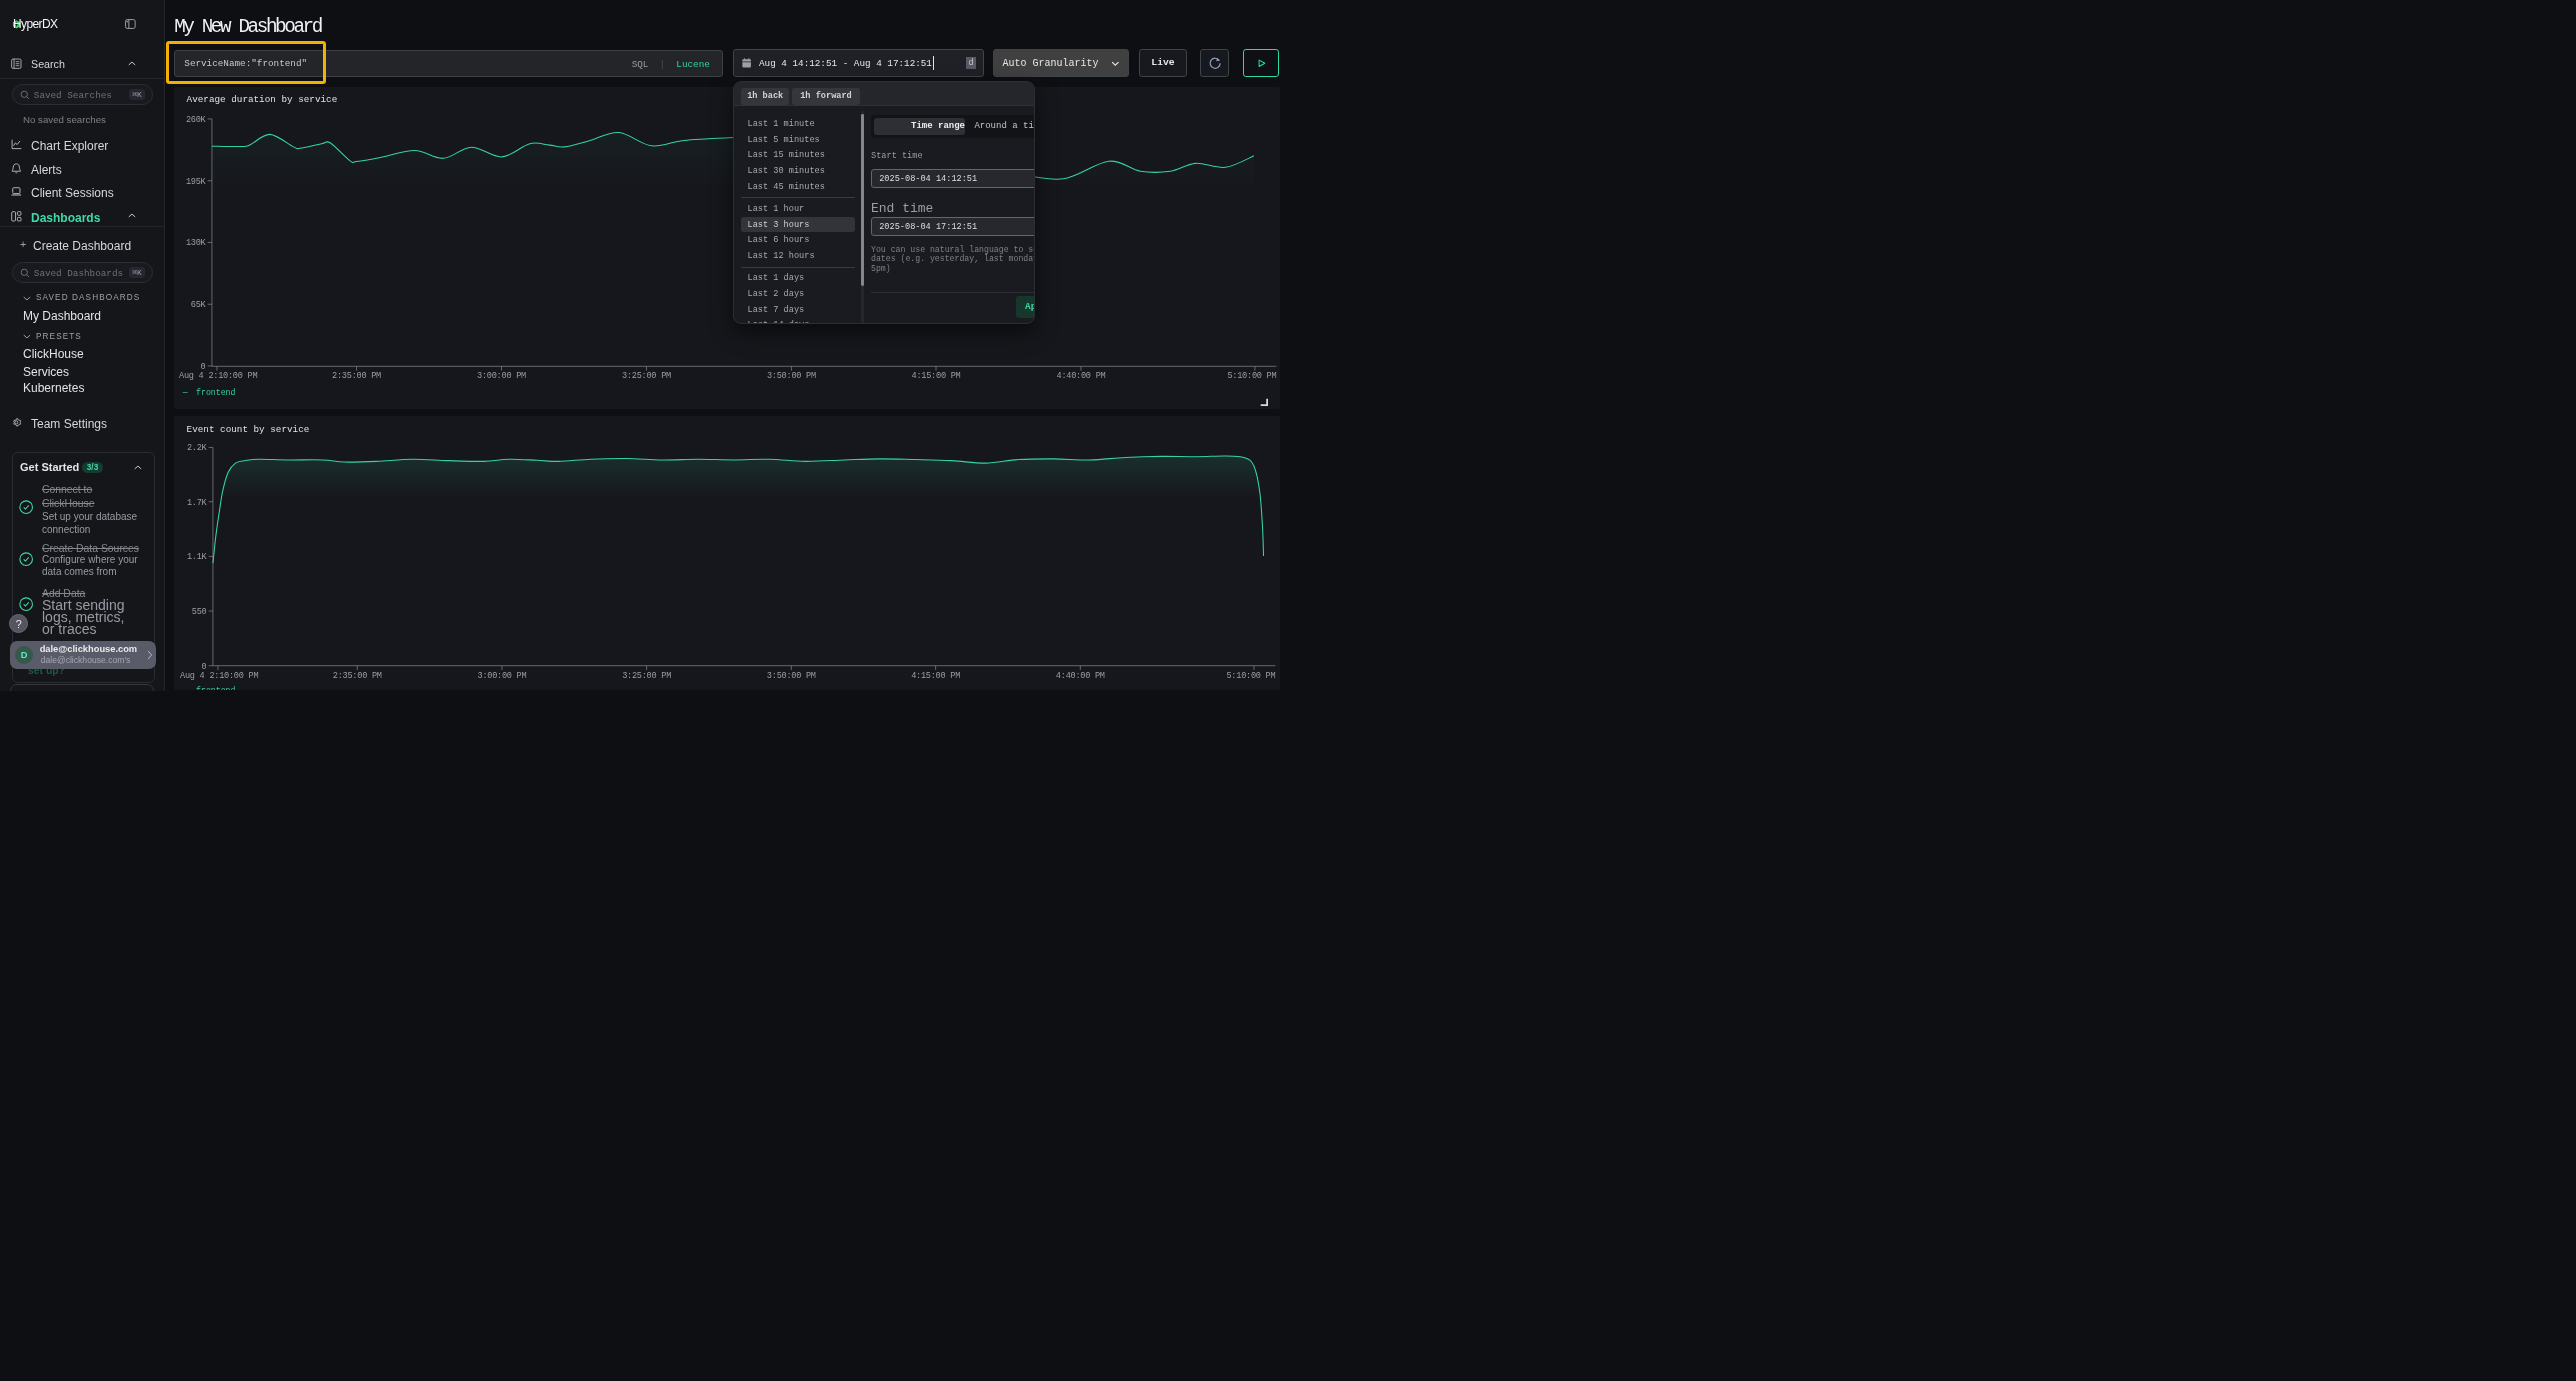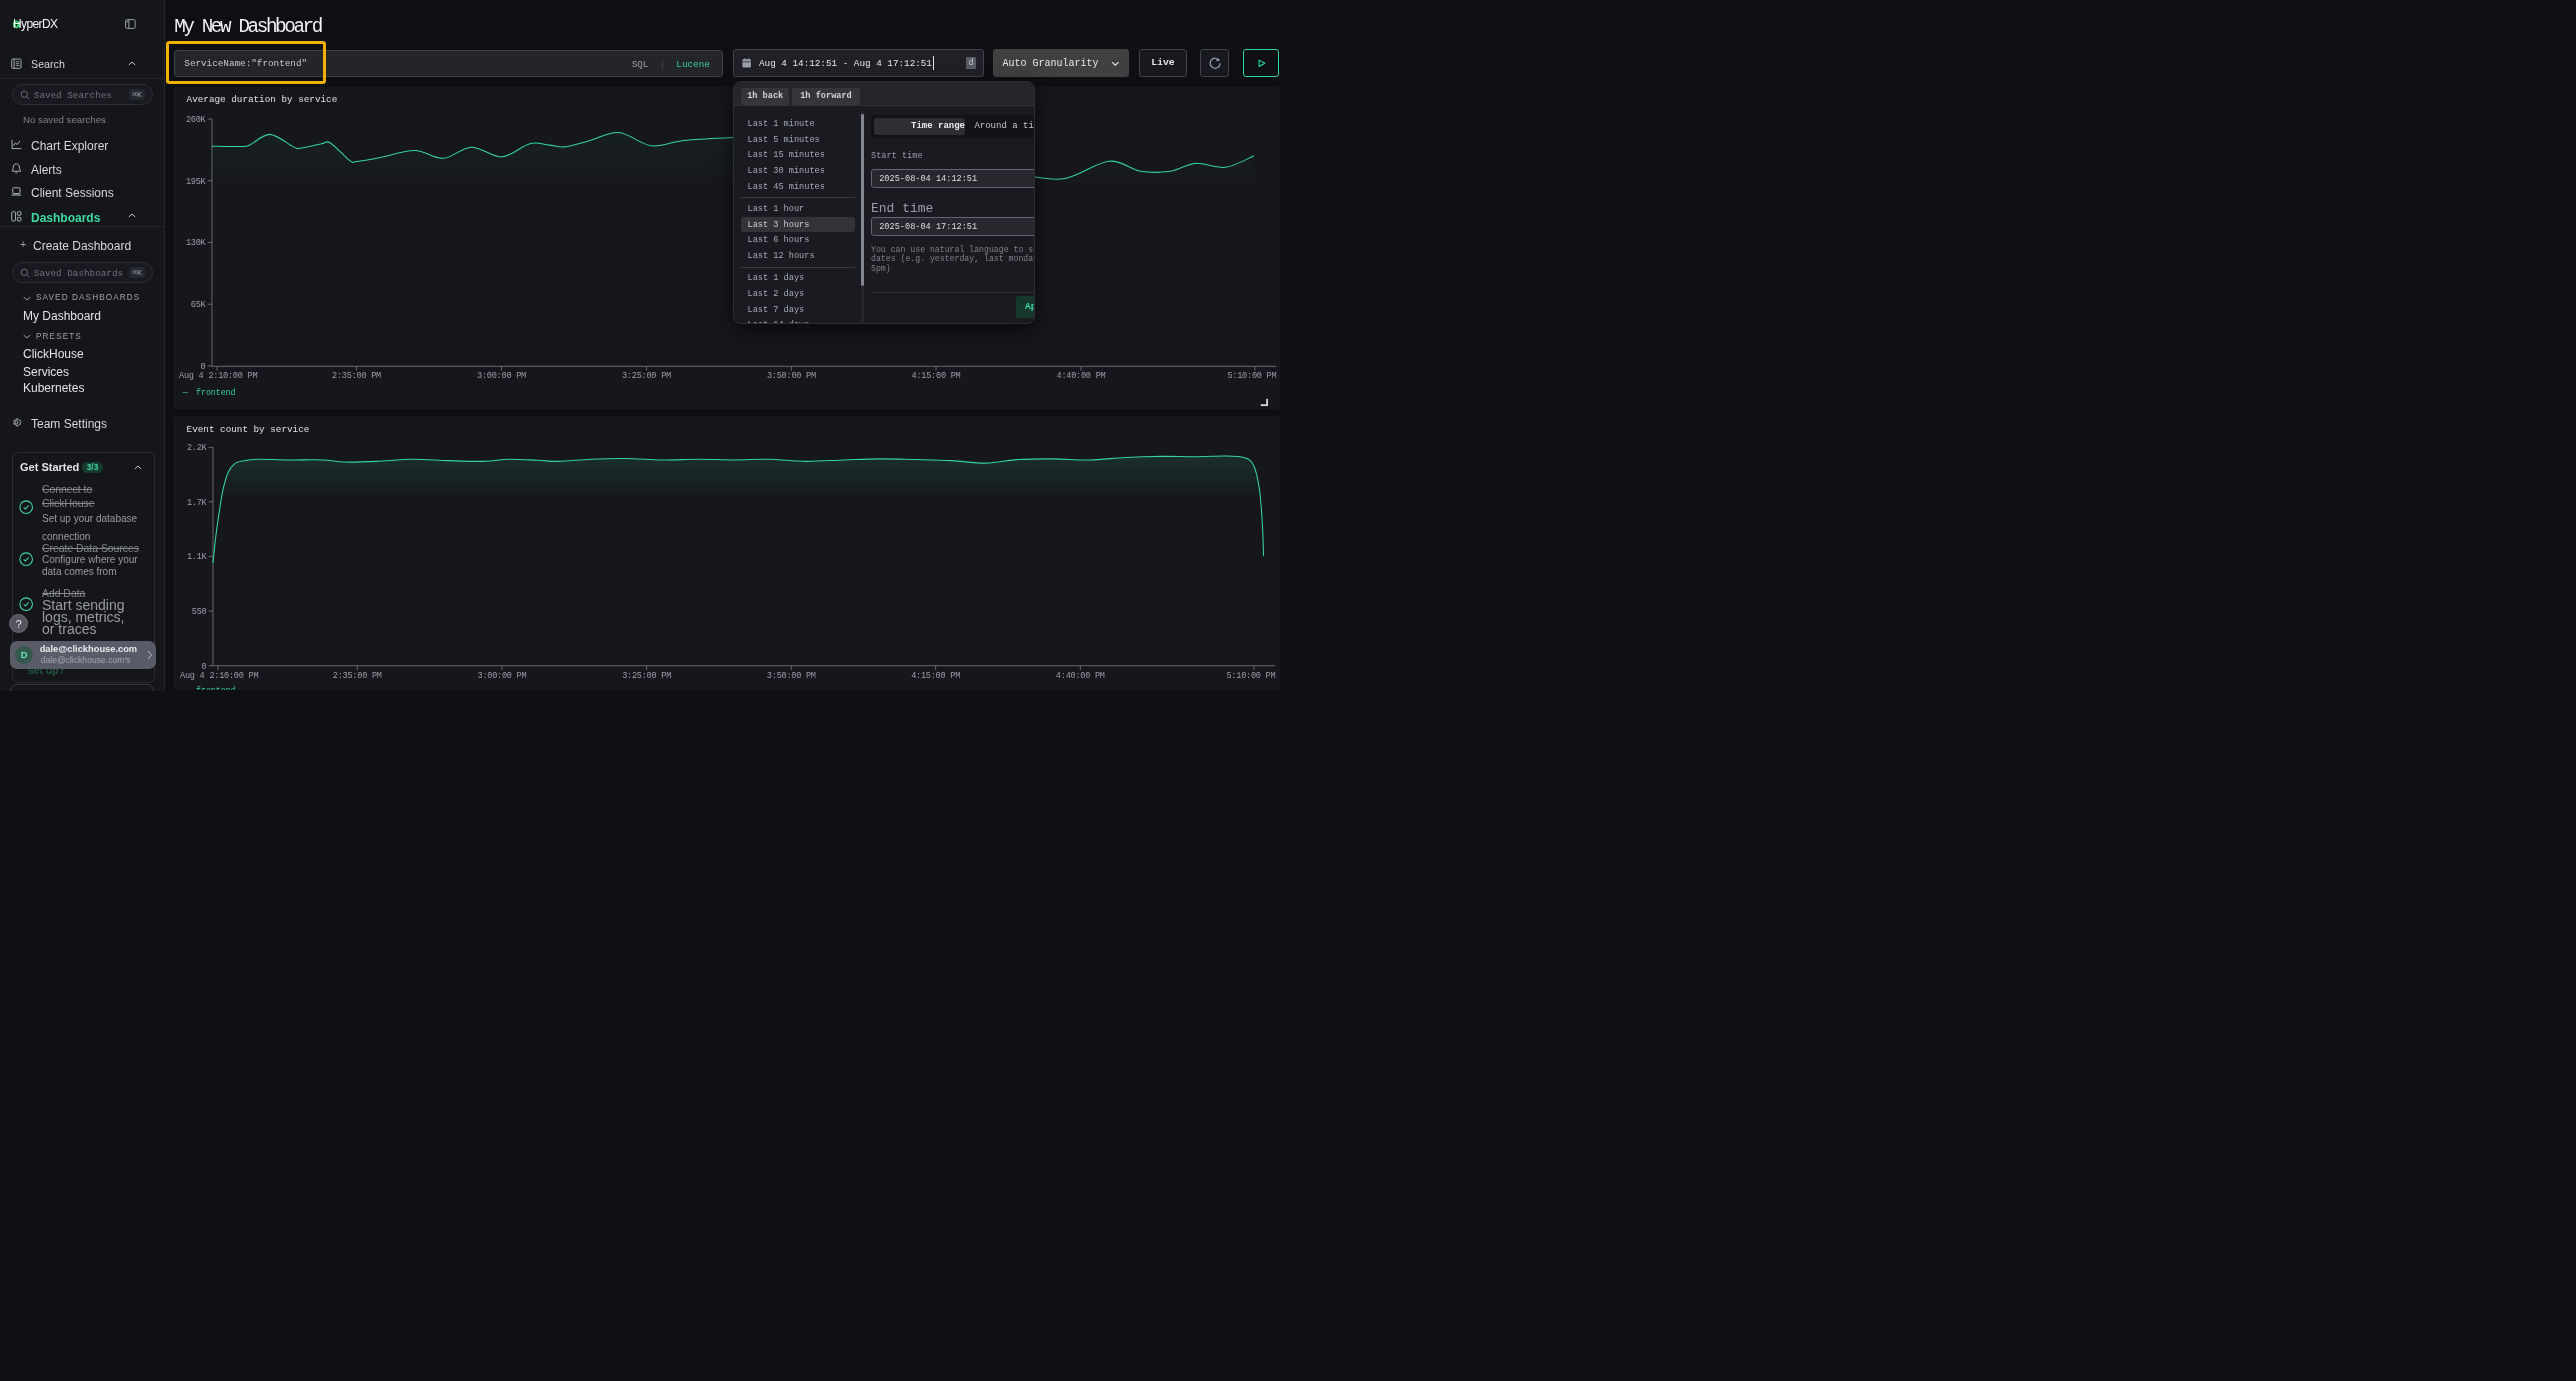--- a/index.html
+++ b/index.html
@@ -120,21 +120,21 @@
   <div class="abs sans" style="left:82px;top:462px;width:21px;height:11.4px;background:#153c30;border-radius:5.7px;font-size:8.2px;font-weight:bold;color:#45d6a4;text-align:center;line-height:11.4px">3/3</div>
   <svg class="abs" style="left:134px;top:465px" width="7.9" height="5" viewBox="0 0 11 7">
     <path d="M1 5.5 L5.5 1.5 L10 5.5" fill="none" stroke="#c6c9ce" stroke-width="1.4"></path>
   </svg>
 
   <svg class="abs" style="left:19px;top:500px" width="14.3" height="14.3" viewBox="0 0 20 20">
     <circle cx="10" cy="10" r="8.8" fill="none" stroke="#3edaa5" stroke-width="1.5"></circle>
     <path d="M6.5 10.2 L9 12.6 L13.6 7.6" fill="none" stroke="#3edaa5" stroke-width="1.5"></path>
   </svg>
   <div class="abs sans" style="left:42px;top:483px;width:93px;font-size:10.4px;line-height:14.3px;color:#85888f;text-decoration:line-through">Connect to ClickHouse</div>
-  <div class="abs sans" style="left:42px;top:510px;width:97px;font-size:10px;line-height:18px;color:#989ba3">Set up your database connection</div>
+  <div class="abs sans" style="left:42px;top:510px;width:97px;font-size:10px;line-height:13px;color:#989ba3">Set up your database connection</div>
 
   <svg class="abs" style="left:19px;top:552px" width="14.3" height="14.3" viewBox="0 0 20 20">
     <circle cx="10" cy="10" r="8.8" fill="none" stroke="#3edaa5" stroke-width="1.5"></circle>
     <path d="M6.5 10.2 L9 12.6 L13.6 7.6" fill="none" stroke="#3edaa5" stroke-width="1.5"></path>
   </svg>
   <div class="abs sans" style="left:42px;top:542px;width:114px;font-size:10.4px;line-height:14.3px;color:#85888f;text-decoration:line-through">Create Data Sources</div>
   <div class="abs sans" style="left:42px;top:554px;width:97px;font-size:10px;line-height:12px;color:#989ba3">Configure where your data comes from</div>
 
   <svg class="abs" style="left:19px;top:597px" width="14.3" height="14.3" viewBox="0 0 20 20">
     <circle cx="10" cy="10" r="8.8" fill="none" stroke="#3edaa5" stroke-width="1.5"></circle>

